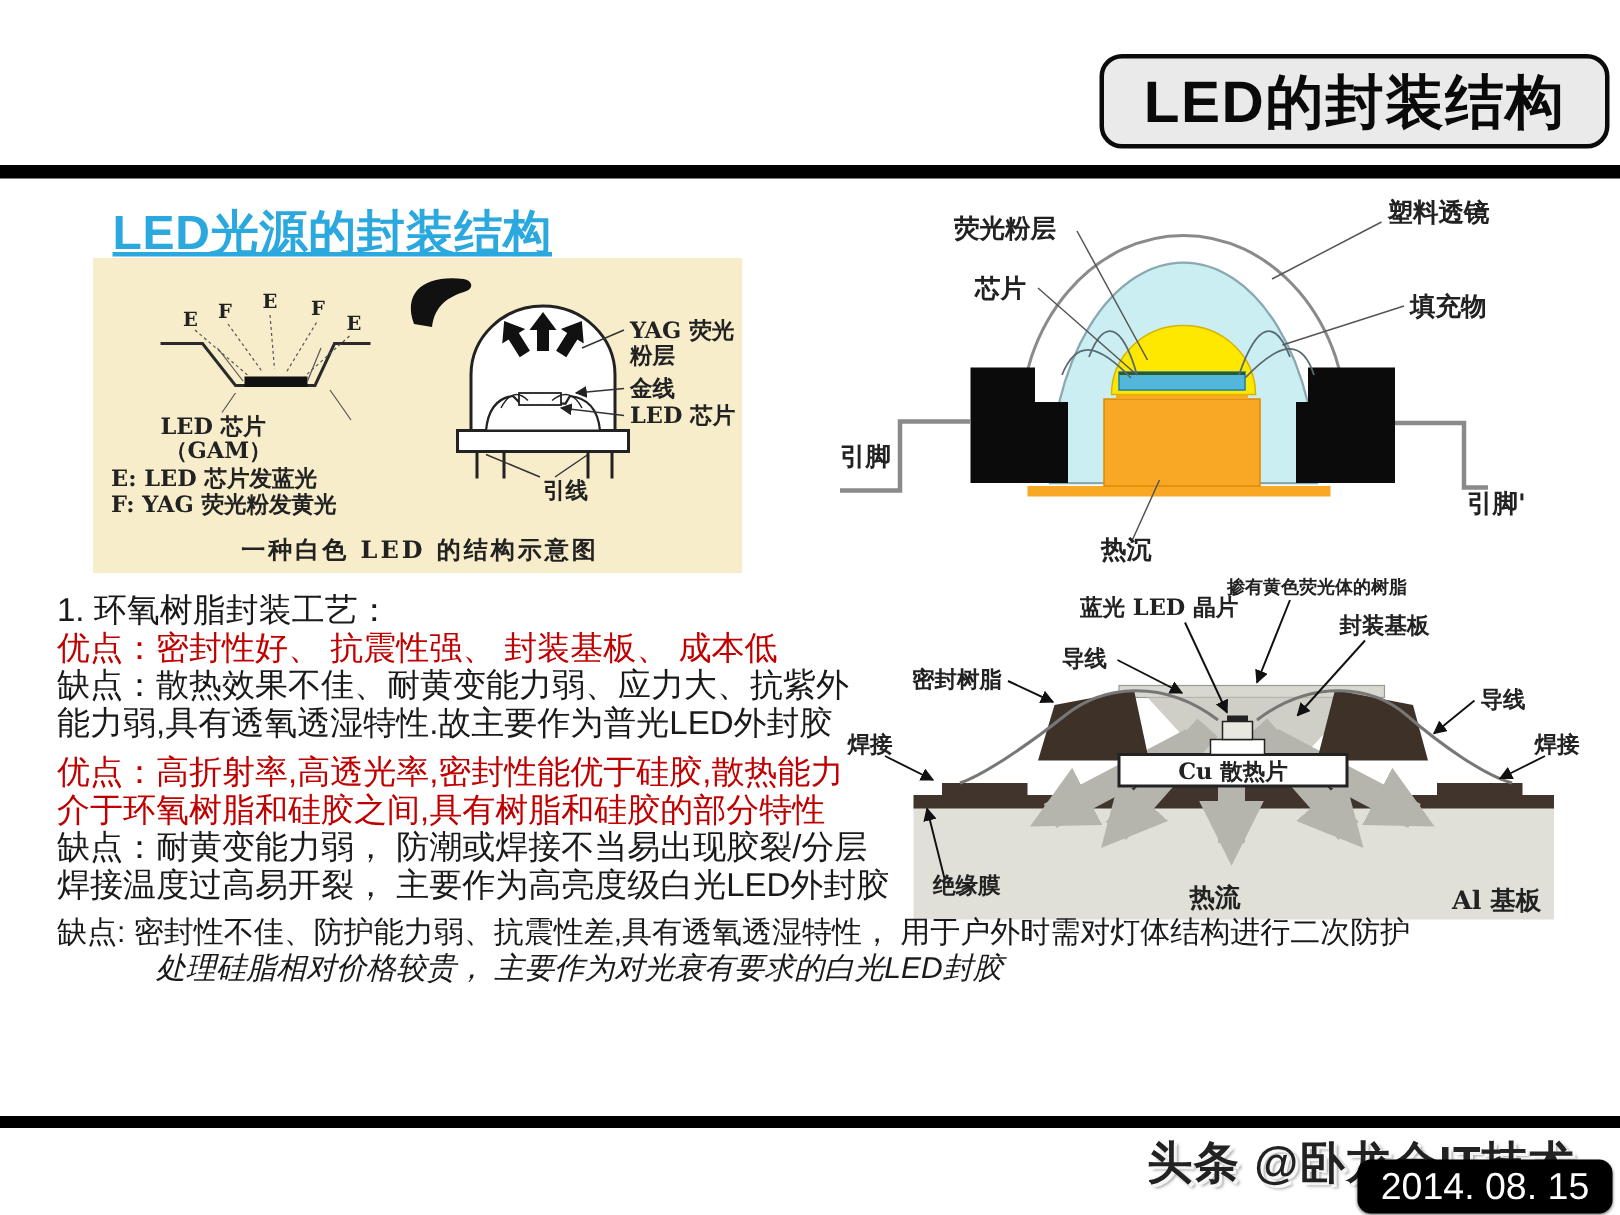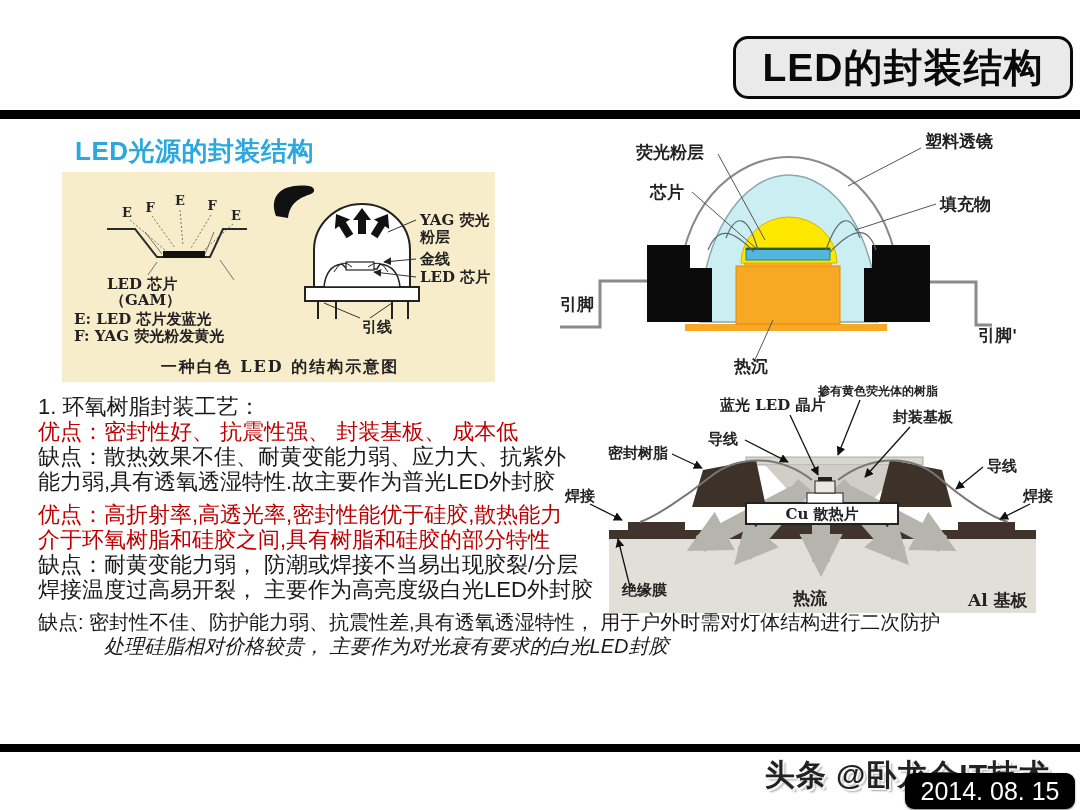--- a/index.html
+++ b/index.html
@@ -11,21 +11,21 @@
     position:absolute;left:733px;top:36px;width:334px;height:57px;
     background:#eaeaea;border:3px solid #0a0a0a;border-radius:15px;
     display:flex;align-items:center;justify-content:center;
     font-size:39px;font-weight:700;color:#0a0a0a;letter-spacing:1px;
   }
   .rule{position:absolute;left:0;width:1080px;background:#000;}
   .rule-top{top:110px;height:9px;}
   .rule-bottom{top:744px;height:8px;}
   .heading{
     position:absolute;left:75px;top:134px;
-    font-size:26px;font-weight:700;color:#2ba9de;letter-spacing:0.5px;
+    font-size:32px;font-weight:700;color:#2ba9de;letter-spacing:0.5px;text-decoration:underline;
   }
   .fig{position:absolute;}
   .sections{position:absolute;left:38px;top:394px;width:1046px;color:#1a1a1a;}
   .section{margin-bottom:8px;}
   .sec-line{font-size:22px;line-height:25px;white-space:nowrap;}
   .pros{color:#c00000;}
   .section.small .sec-line{font-size:20px;line-height:24px;}
   .indent{padding-left:66px;font-style:italic;}
   .watermark{
     position:absolute;top:755px;right:30px;font-size:30px;font-weight:700;color:#222;

